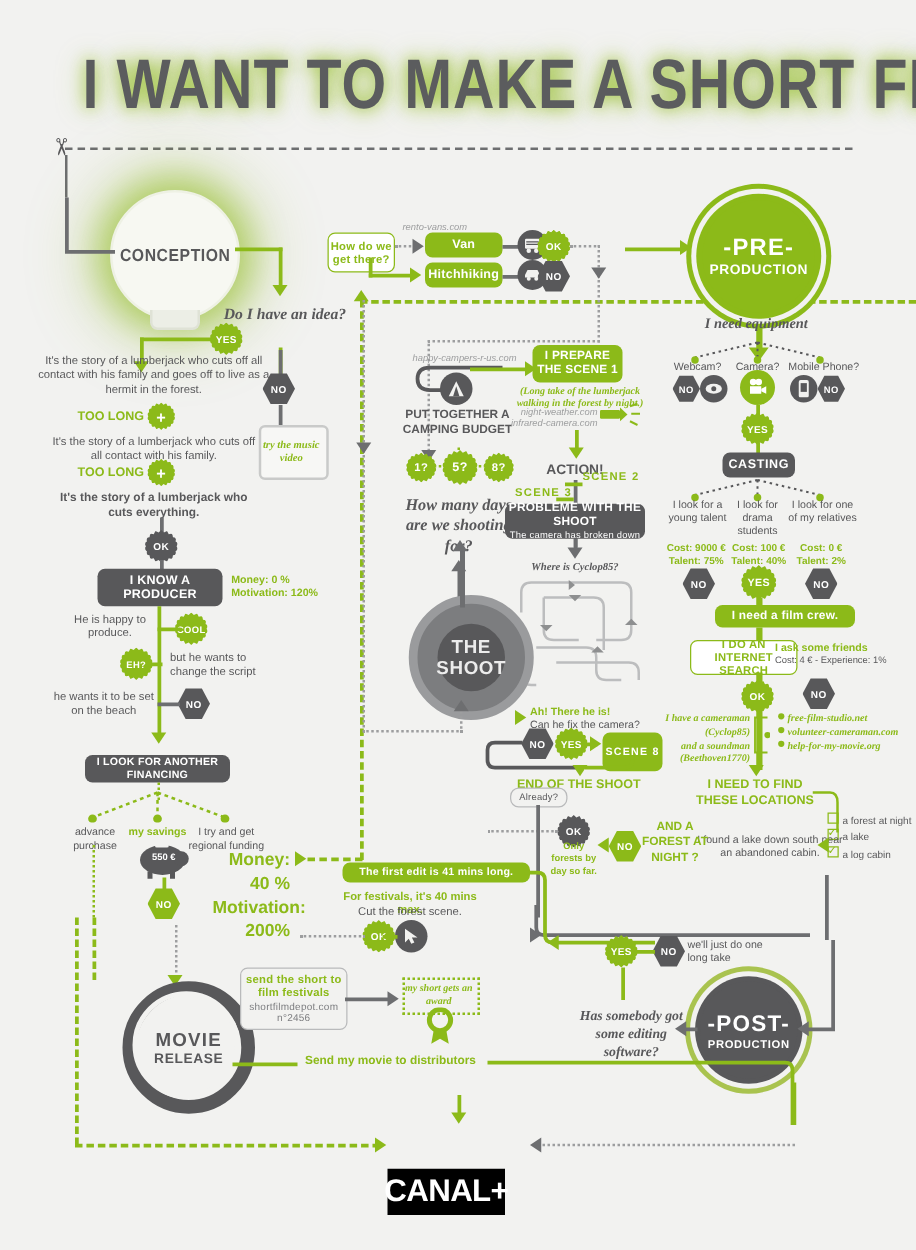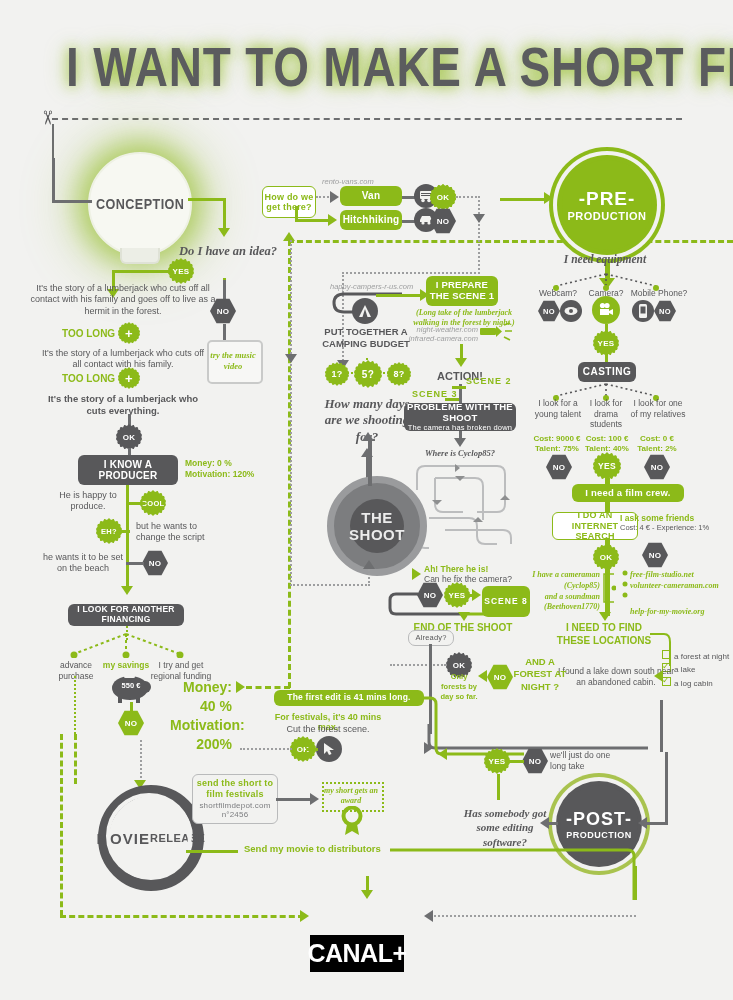--- a/index.html
+++ b/index.html
@@ -105,21 +105,21 @@
   #post .l1{font-family:"Liberation Sans Narrow","Liberation Sans",sans-serif;font-size:18px;font-weight:bold;letter-spacing:1px;}
   #post .l2{font-family:"Liberation Sans Narrow","Liberation Sans",sans-serif;font-size:9px;font-weight:bold;letter-spacing:.5px;}
   #shoot{left:327px;top:476px;width:86px;height:86px;background:#7c7d7f;
     border:7px solid #9a9b9d;}
   #shoot .inner{position:absolute;left:16px;top:16px;width:54px;height:54px;
     border-radius:50%;background:#58585a;}
   #shoot span{position:relative;z-index:2;font-family:"Liberation Sans Narrow","Liberation Sans",sans-serif;
     font-weight:bold;font-size:15px;letter-spacing:.5px;color:#ececec;}
   #movierel{left:98px;top:785px;width:84px;height:84px;border-radius:50%;
     background:#f2f2f0;border:11px solid #58585a;display:flex;align-items:center;
-    justify-content:center;flex-direction:row;}
+    justify-content:center;flex-direction:column;}
   #movierel .ring{position:absolute;left:-3px;top:-3px;width:78px;height:78px;border-radius:50%;border:4px solid #f2f2f0;}
   #movierel .l1{font-family:"Liberation Sans Narrow","Liberation Sans",sans-serif;font-weight:bold;font-size:15px;color:#58585a;letter-spacing:1px;}
   #movierel .l2{font-family:"Liberation Sans Narrow","Liberation Sans",sans-serif;font-weight:bold;font-size:11px;color:#58585a;letter-spacing:.5px;}
 
   
   #canal{left:310px;top:935px;width:94px;height:37px;background:#000000;
     display:flex;align-items:center;justify-content:center;}
   #canal span{color:#fff;font-weight:bold;font-size:25px;letter-spacing:-.5px;
     font-family:"Liberation Sans","DejaVu Sans",sans-serif;}
   #footer{left:0;top:948px;width:733px;text-align:center;color:#1c1c1c;
@@ -600,21 +600,21 @@
 <svg class="abs" style="left:600px;top:572px;" width="16" height="34">
   <path d="M14 2 L4 2 L4 30 L14 30" stroke="#8cba19" stroke-width="1.5" fill="none"></path>
   <circle cx="14" cy="16" r="2.5" fill="#8cba19"></circle>
 </svg>
 <div class="abs script" style="left:630px;top:570px;font-size:8px;color:#8cba19;">
   <span>free-film-studio.net</span>
 </div>
 <div class="abs script" style="left:630px;top:581px;font-size:8px;color:#8cba19;">
   <span>volunteer-cameraman.com</span>
 </div>
-<div class="abs script" style="left:630px;top:592px;font-size:8px;color:#8cba19;margin-top:15px;">
+<div class="abs script" style="left:630px;top:592px;font-size:8px;color:#8cba19;">
   <span>help-for-my-movie.org</span>
 </div>
 <svg class="abs" style="left:620px;top:570px;" width="10" height="32">
   <circle cx="5" cy="3" r="2.5" fill="#8cba19"></circle>
     <circle cx="5" cy="14" r="2.5" fill="#8cba19"></circle>
     <circle cx="5" cy="25" r="2.5" fill="#8cba19"></circle>
 </svg>
 <div class="abs arwD" style="left:599px;top:612px;"></div>
 
 <div class="abs center bold grn" style="left:556px;top:622px;width:96px;font-size:10px;line-height:1.25;">

